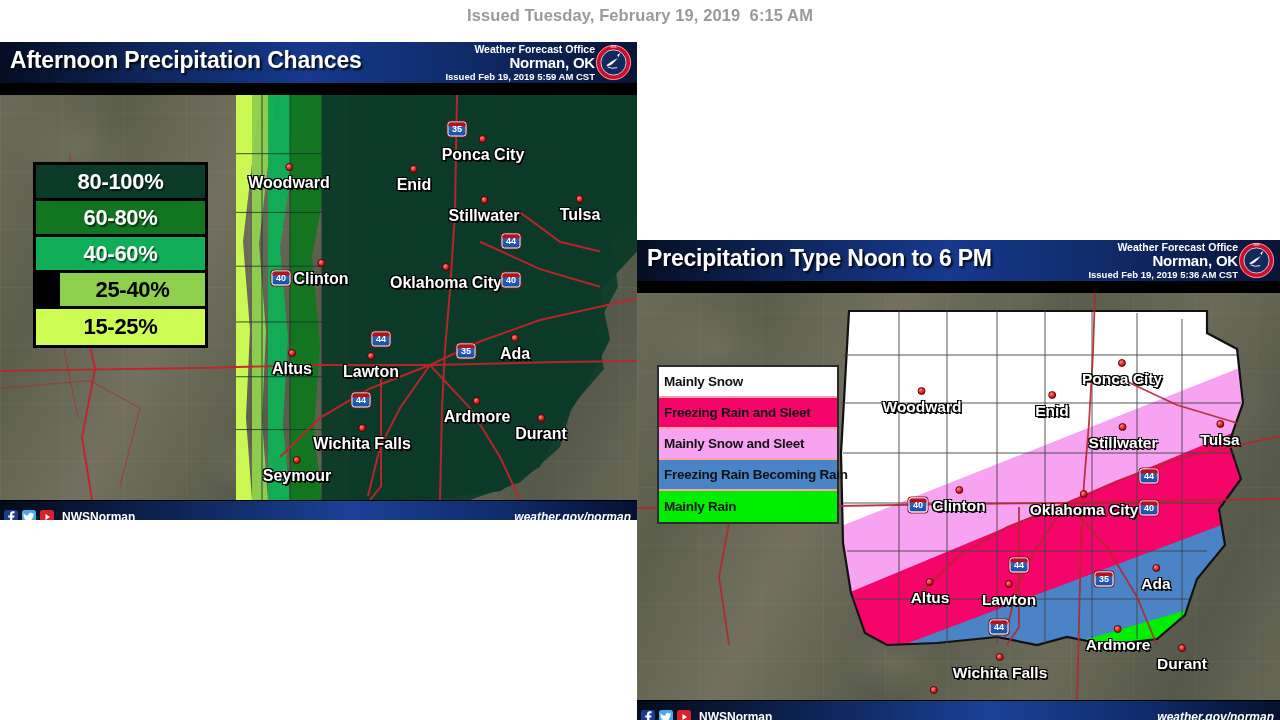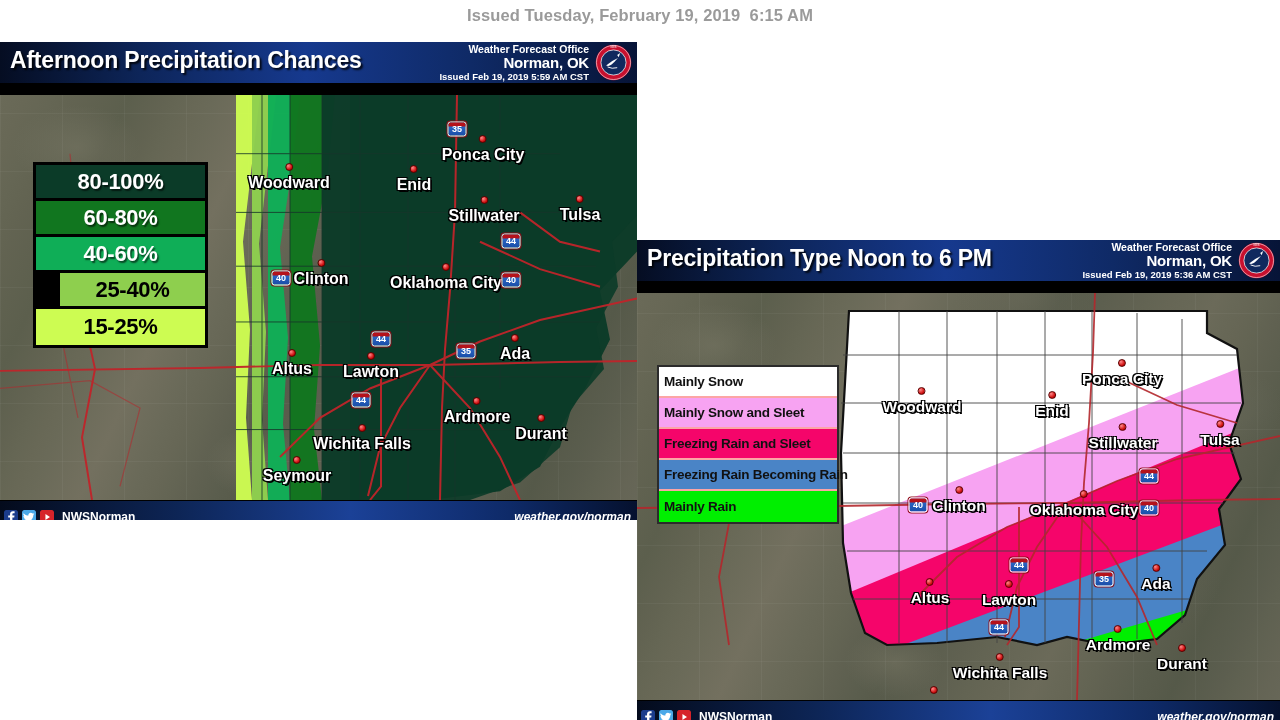--- a/index.html
+++ b/index.html
@@ -50,21 +50,21 @@
     background: linear-gradient(90deg,#050d22 0%, #0d2559 22%, #16398e 48%, #0f2a66 74%, #071437 100%);
     border-bottom: 1px solid #000;
     display: flex; align-items: flex-start; justify-content: space-between;
   }
   .hdr .title {
     color: #fff; font-size: 23px; font-weight: bold; line-height: 36px;
     padding-left: 10px; letter-spacing: -.2px;
     text-shadow: 2px 2px 2px rgba(0,0,0,.85);
     white-space: nowrap;
   }
-  .hdr-right { display: flex; align-items: center; gap: 6px; padding: 2px 5px 0 0; }
+  .hdr-right { display: flex; align-items: center; gap: 0; padding: 2px 5px 0 0; }
   .wfo { text-align: right; color: #fff; line-height: 1.08; }
   .wfo .l1 { font-size: 10.5px; font-weight: bold; }
   .wfo .l2 { font-size: 15px; font-weight: bold; letter-spacing: -.2px; }
   .wfo .l3 { font-size: 9.5px; font-weight: bold; }
   .nws-logo { width: 37px; height: 37px; flex: 0 0 37px; }
 
   
   .hdr-strip {
     position: absolute; left: 0; top: 42px; width: 100%; height: 11px;
     background: #000;
@@ -474,25 +474,25 @@
           </div>
           <div class="shield" style="left: 362px; top: 334px;">
             <span>44</span>
           </div>
         </div>
 
       <div class="legend2" id="legend2">
           <div class="lrow" style="background: rgb(255, 255, 255);">
             <span>Mainly Snow</span>
           </div>
+          <div class="lrow" style="background: rgb(245, 5, 106);">
+            <span>Freezing Rain and Sleet</span>
+          </div>
           <div class="lrow" style="background: rgb(247, 163, 242);">
             <span>Mainly Snow and Sleet</span>
-          </div>
-          <div class="lrow" style="background: rgb(245, 5, 106);">
-            <span>Freezing Rain and Sleet</span>
           </div>
           <div class="lrow" style="background: rgb(74, 132, 198);">
             <span>Freezing Rain Becoming Rain</span>
           </div>
           <div class="lrow" style="background: rgb(0, 239, 0);">
             <span>Mainly Rain</span>
           </div>
         </div>
     </div>
 

